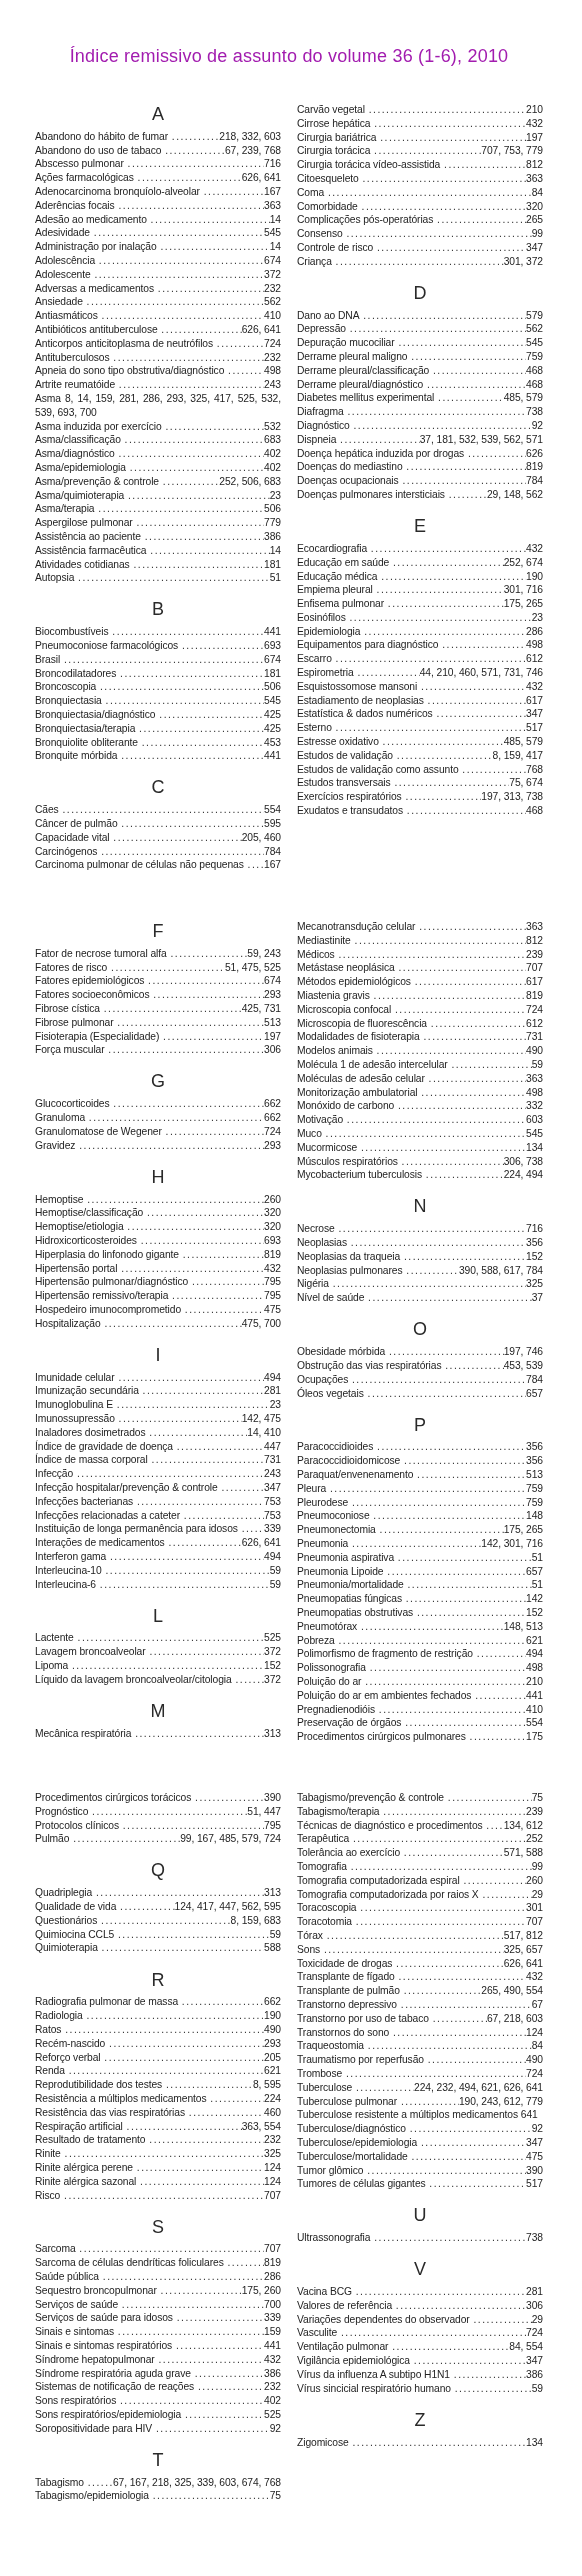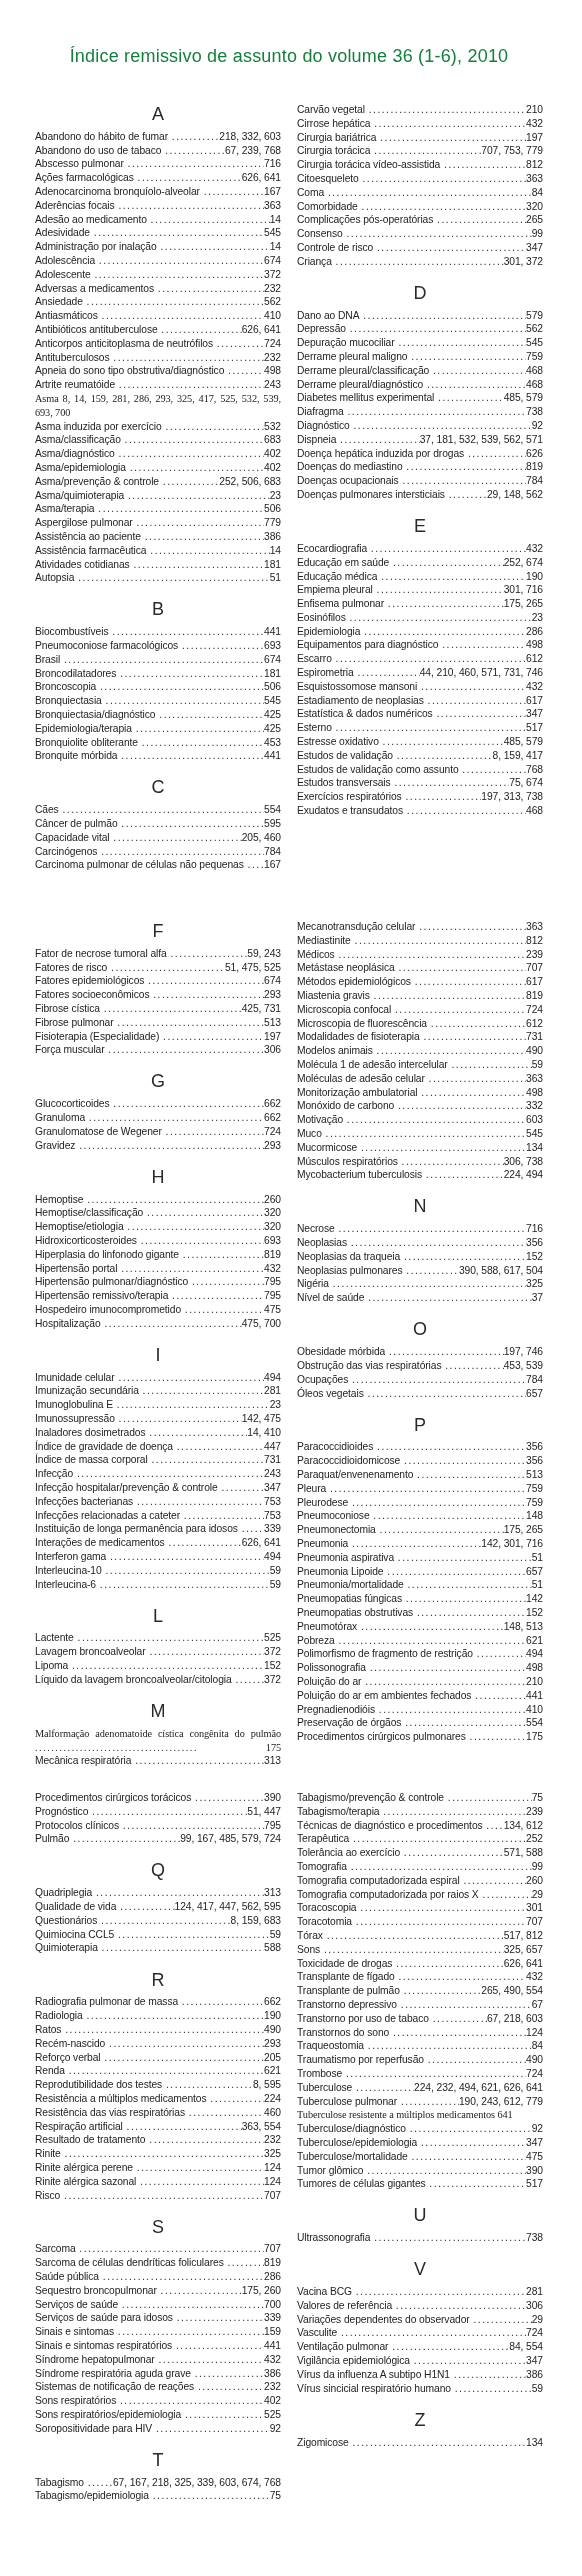--- a/index.html
+++ b/index.html
@@ -5,21 +5,21 @@
   html,body{margin:0;padding:0;background:#ffffff;}
   body{width:582px;min-height:2576px;}
   .doc{
     width:582px;min-height:2576px;box-sizing:border-box;
     padding:44px 39px 38px 35px;
     font-family:"Liberation Sans","DejaVu Sans",sans-serif;
     color:#232323;
   }
   .title{
     font-size:18px;font-weight:normal;line-height:25px;
-    text-align:center;margin:0 0 34px 0;letter-spacing:0.2px;color:#15803d;
+    text-align:center;margin:0 0 34px 0;letter-spacing:0.2px;color:#a21caf;
   }
   .band{display:flex;gap:16px;align-items:flex-start;}
   .band-0{min-height:817px;}
   .band-1{min-height:871px;}
   .col{width:246px;flex:0 0 246px;min-width:0;}
   .letter{
     font-size:18px;line-height:23px;text-align:center;
     margin:13.3px 0 3.8px 0;color:#2a2a2a;font-weight:normal;
   }
   .col > .letter:first-child{margin-top:0;}
@@ -29,21 +29,21 @@
   }
   .entry .term{min-width:0;}
   .entry .leader{
     overflow:hidden;white-space:nowrap;padding:0 2.9px 0 3.8px;min-width:5.7px;
   }
   .entry .leader::after{
     content:"..........................................................................................................";
     letter-spacing:1.5px;color:#2c2c2c;
   }
   .entry .pages{white-space:nowrap;text-align:right;}
-  .entry.wrap{display:block;text-align:justify;font-family:Liberation Serif, serif;}
+  .entry.wrap{display:block;text-align:justify;}
   .entry.wrap .pages{white-space:normal;}
   .entry.w3{text-align-last:justify;}
   .mdots{letter-spacing:1.5px;color:#2c2c2c;}
 </style>
 </head>
 <body>
 
 <div class="doc">
   <h1 class="title">Índice remissivo de assunto do volume 36 (1-6), 2010</h1>
 
@@ -236,21 +236,21 @@
           <span class="term">Bronquiectasia</span>
           <span class="leader"></span>
           <span class="pages">545</span>
         </div>
         <div class="entry">
           <span class="term">Bronquiectasia/diagnóstico</span>
           <span class="leader"></span>
           <span class="pages">425</span>
         </div>
         <div class="entry">
-          <span class="term">Epidemiologia/terapia</span>
+          <span class="term">Bronquiectasia/terapia</span>
           <span class="leader"></span>
           <span class="pages">425</span>
         </div>
         <div class="entry">
           <span class="term">Bronquiolite obliterante</span>
           <span class="leader"></span>
           <span class="pages">453</span>
         </div>
         <div class="entry">
           <span class="term">Bronquite mórbida</span>
@@ -731,21 +731,20 @@
           <span class="term">Lipoma</span>
           <span class="leader"></span>
           <span class="pages">152</span>
         </div>
         <div class="entry">
           <span class="term">Líquido da lavagem broncoalveolar/citologia</span>
           <span class="leader"></span>
           <span class="pages">372</span>
         </div>
         <div class="letter">M</div>
-        <div class="entry wrap w3"><span class="term">Malformação adenomatoide cística congênita do pulmão</span><span class="mdots"> ........................................ </span><span class="pages">175</span></div>
         <div class="entry">
           <span class="term">Mecânica respiratória</span>
           <span class="leader"></span>
           <span class="pages">313</span>
         </div>
       </div>
     <div class="col">
         <div class="entry">
           <span class="term">Mecanotransdução celular</span>
           <span class="leader"></span>
@@ -853,21 +852,21 @@
           <span class="pages">356</span>
         </div>
         <div class="entry">
           <span class="term">Neoplasias da traqueia</span>
           <span class="leader"></span>
           <span class="pages">152</span>
         </div>
         <div class="entry">
           <span class="term">Neoplasias pulmonares</span>
           <span class="leader"></span>
-          <span class="pages">390, 588, 617, 504</span>
+          <span class="pages">390, 588, 617, 784</span>
         </div>
         <div class="entry">
           <span class="term">Nigéria</span>
           <span class="leader"></span>
           <span class="pages">325</span>
         </div>
         <div class="entry">
           <span class="term">Nível de saúde</span>
           <span class="leader"></span>
           <span class="pages">37</span>

